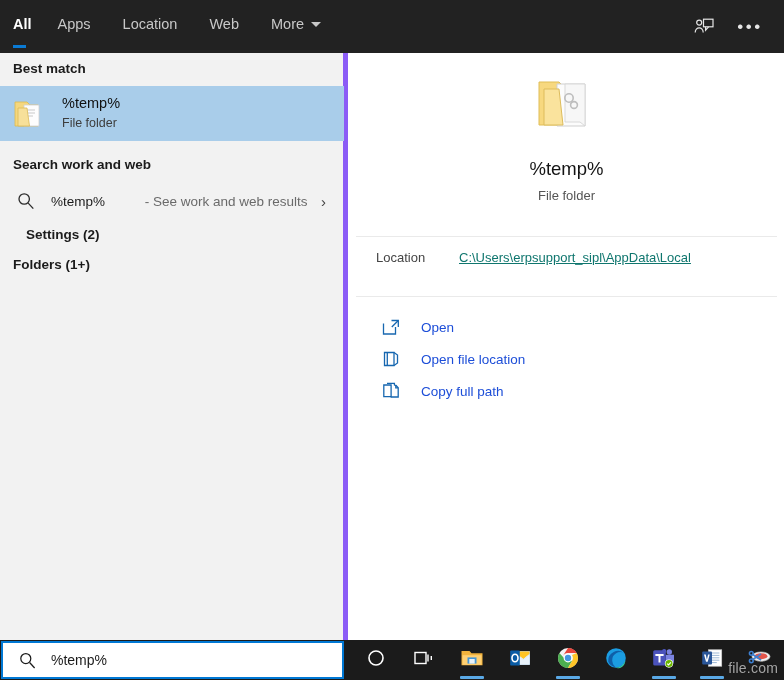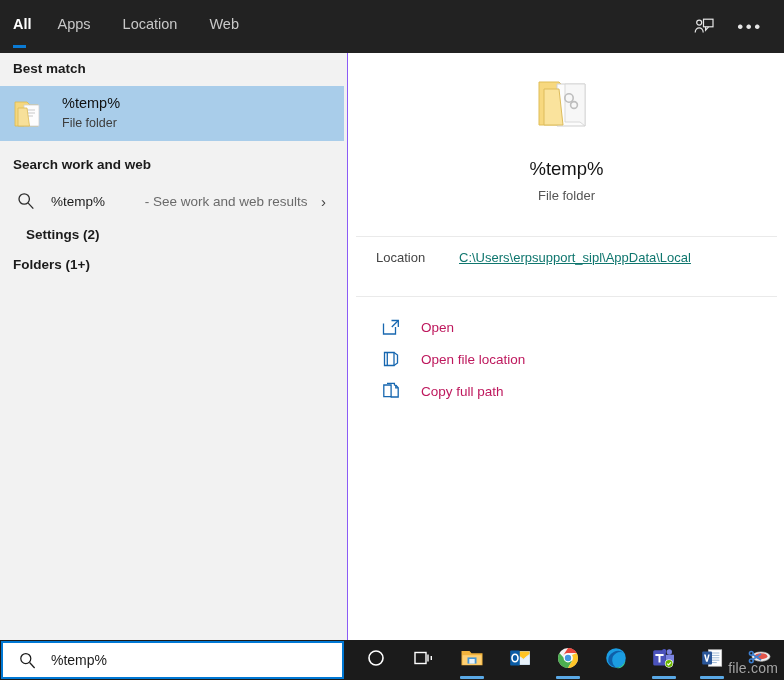--- a/index.html
+++ b/index.html
@@ -82,21 +82,21 @@
     color: #e6e6e6;
   }
   .dots { letter-spacing: 2.5px; font-size: 17px; line-height: 1; }
 
   
   .leftpanel {
     position: absolute;
     left: 0; top: 53px;
     width: 348px; height: 587px;
     background: #f2f2f2;
-    border-right: 1px solid #8b5cf6;
+    border-right: 5px solid #8b5cf6;
   }
   .group-header {
     font-size: 13.5px;
     font-weight: bold;
     color: #1b1b1b;
     padding-left: 13px;
   }
   .gh-best    { position: absolute; left: 0; top: 8px;   }
   .gh-web     { position: absolute; left: 0; top: 104px; }
   .gh-settings{ position: absolute; left: 13px; top: 174px; }
@@ -219,21 +219,21 @@
     margin-bottom: 0;
   }
   .action-row + .action-row { margin-top: 0; }
   .action-icon {
     width: 24px; height: 22px;
     margin-right: 18px;
     flex: 0 0 auto;
     display: flex; align-items: center; justify-content: center;
     color: #1767b0;
   }
-  .action-label { font-size: 13.5px; color: #be185d; }
+  .action-label { font-size: 13.5px; color: #1d4ed8; }
 
   
   .taskbar {
     position: absolute;
     left: 0; bottom: 0;
     width: 784px; height: 40px;
     background: #1b1b1b;
     display: flex;
     align-items: center;
   }
@@ -301,20 +301,24 @@
         <span>All</span>
       </div>
       <div class="tab">
         <span>Apps</span>
       </div>
       <div class="tab">
         <span>Location</span>
       </div>
       <div class="tab">
         <span>Web</span>
+      </div>
+      <div class="tab">
+        <span>More</span>
+        <span class="caret"></span>
       </div>
     </div>
 
     <div class="tabbar-right">
       <div class="tb-icon">
         <svg width="22" height="20" viewBox="0 0 22 20" fill="none" stroke="#e6e6e6" stroke-width="1.2">
           <circle cx="6.2" cy="5.6" r="2.5"></circle>
           <path d="M2.2 15.5c0-2.7 1.8-4.6 4-4.6s4 1.9 4 4.6"></path>
           <rect x="10.5" y="2.2" width="9.5" height="7.6"></rect>
           <path d="M12.6 9.8 L12.6 13.2 L15.6 9.8"></path>

